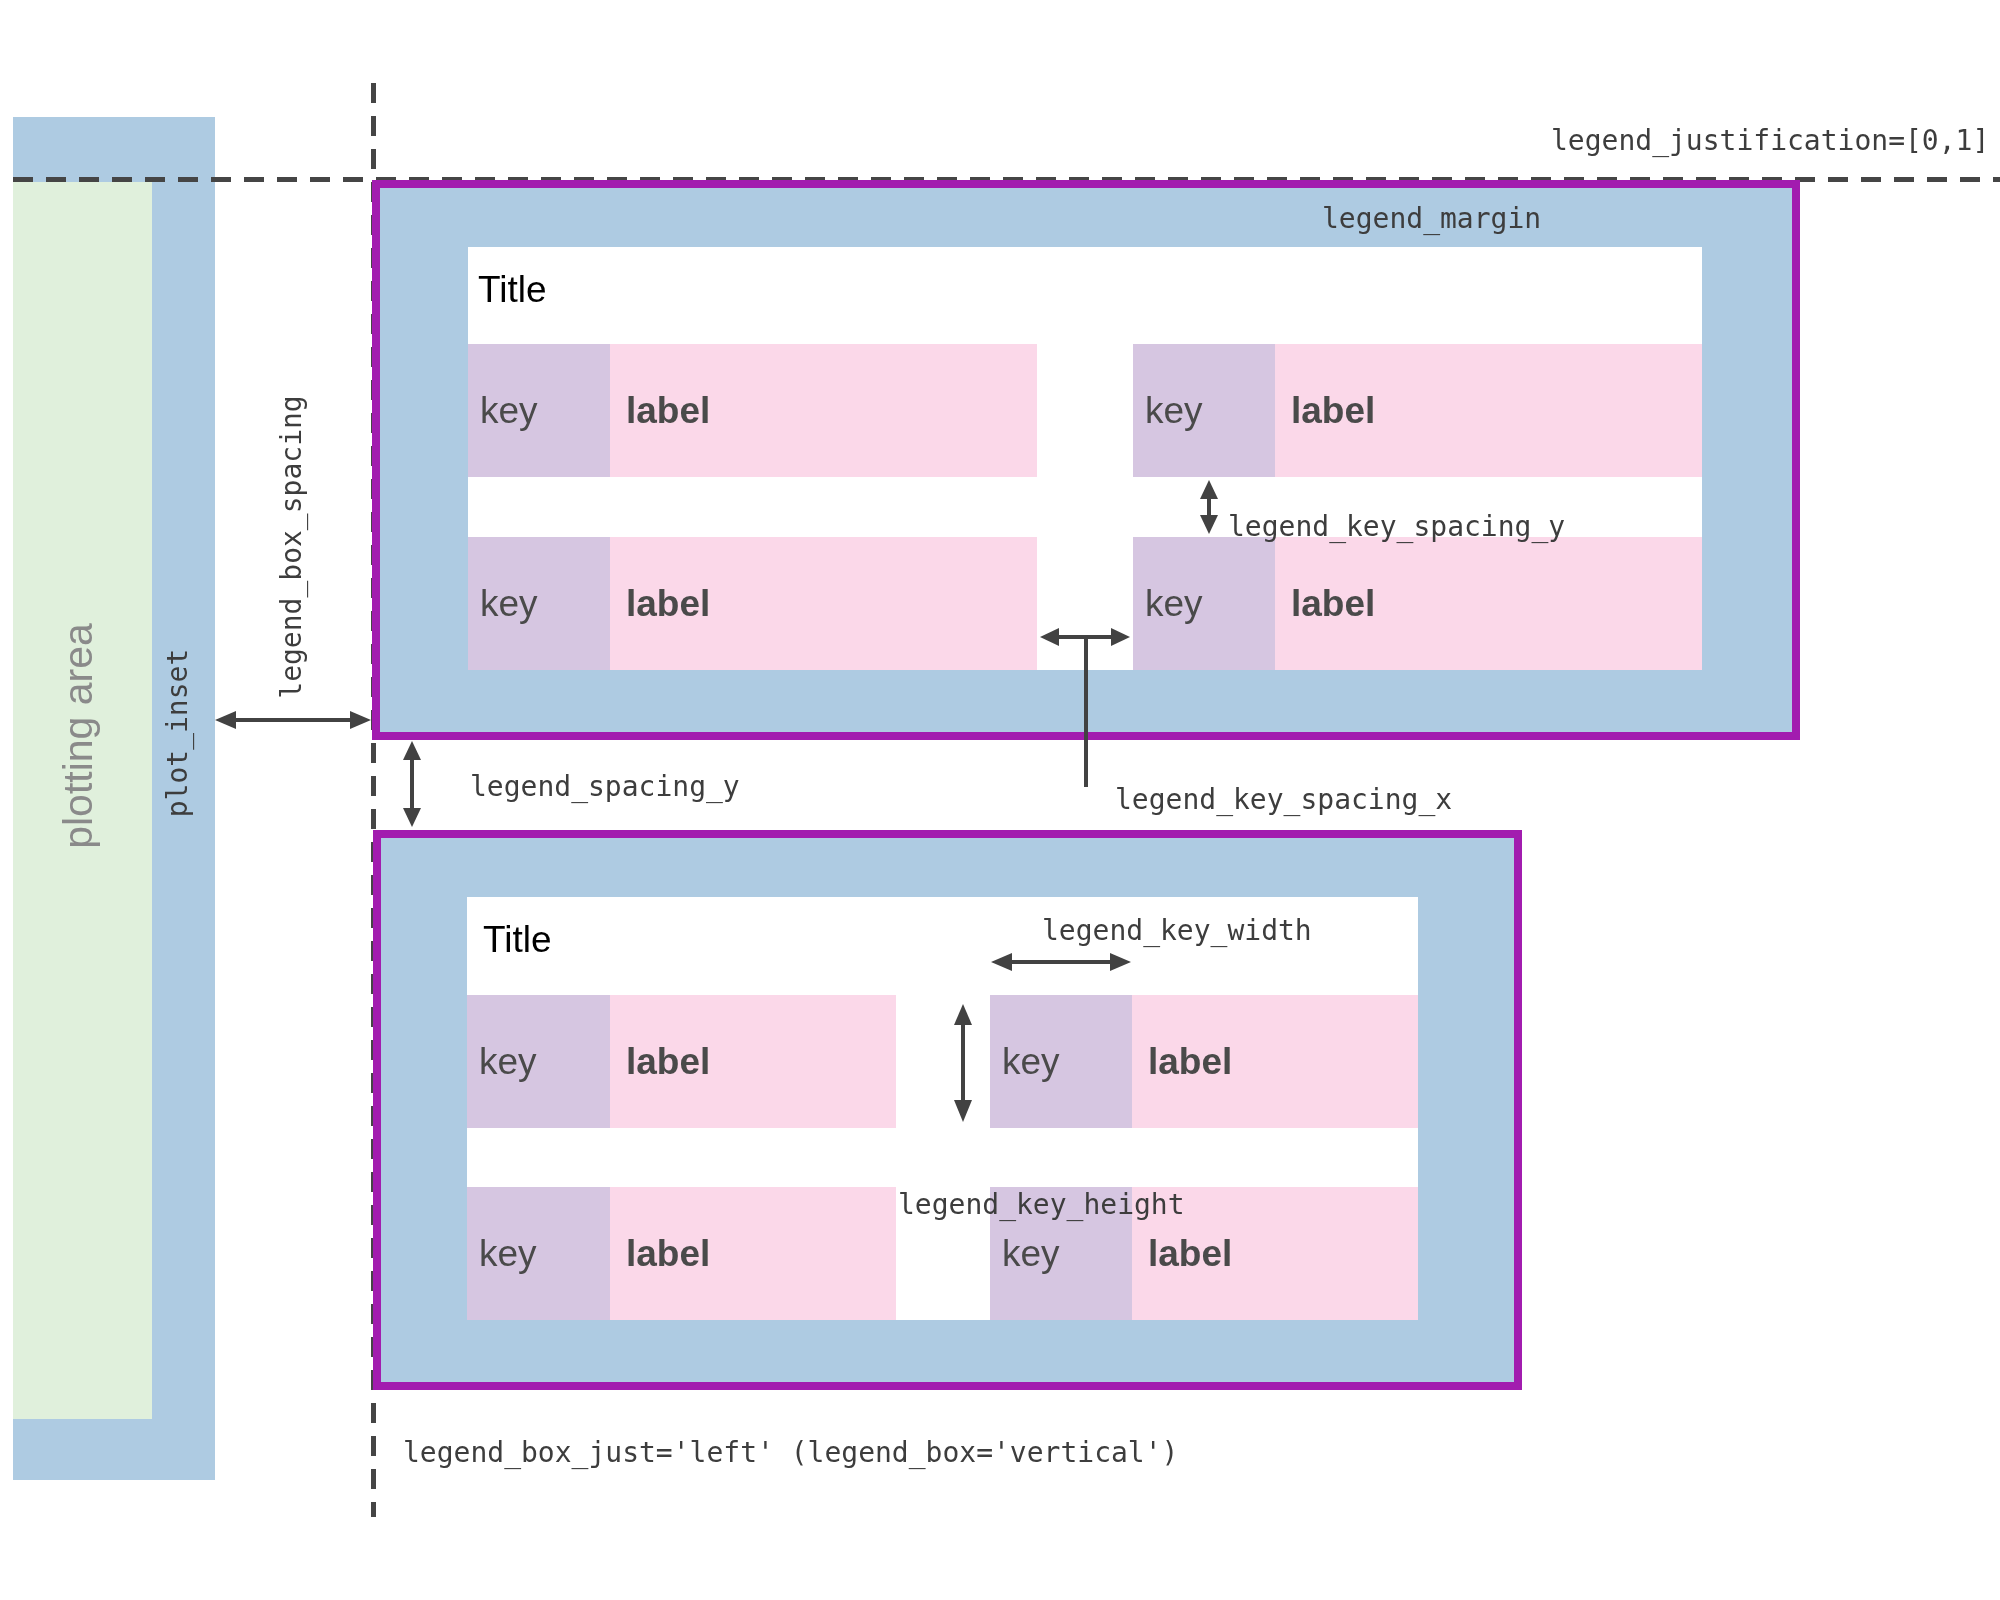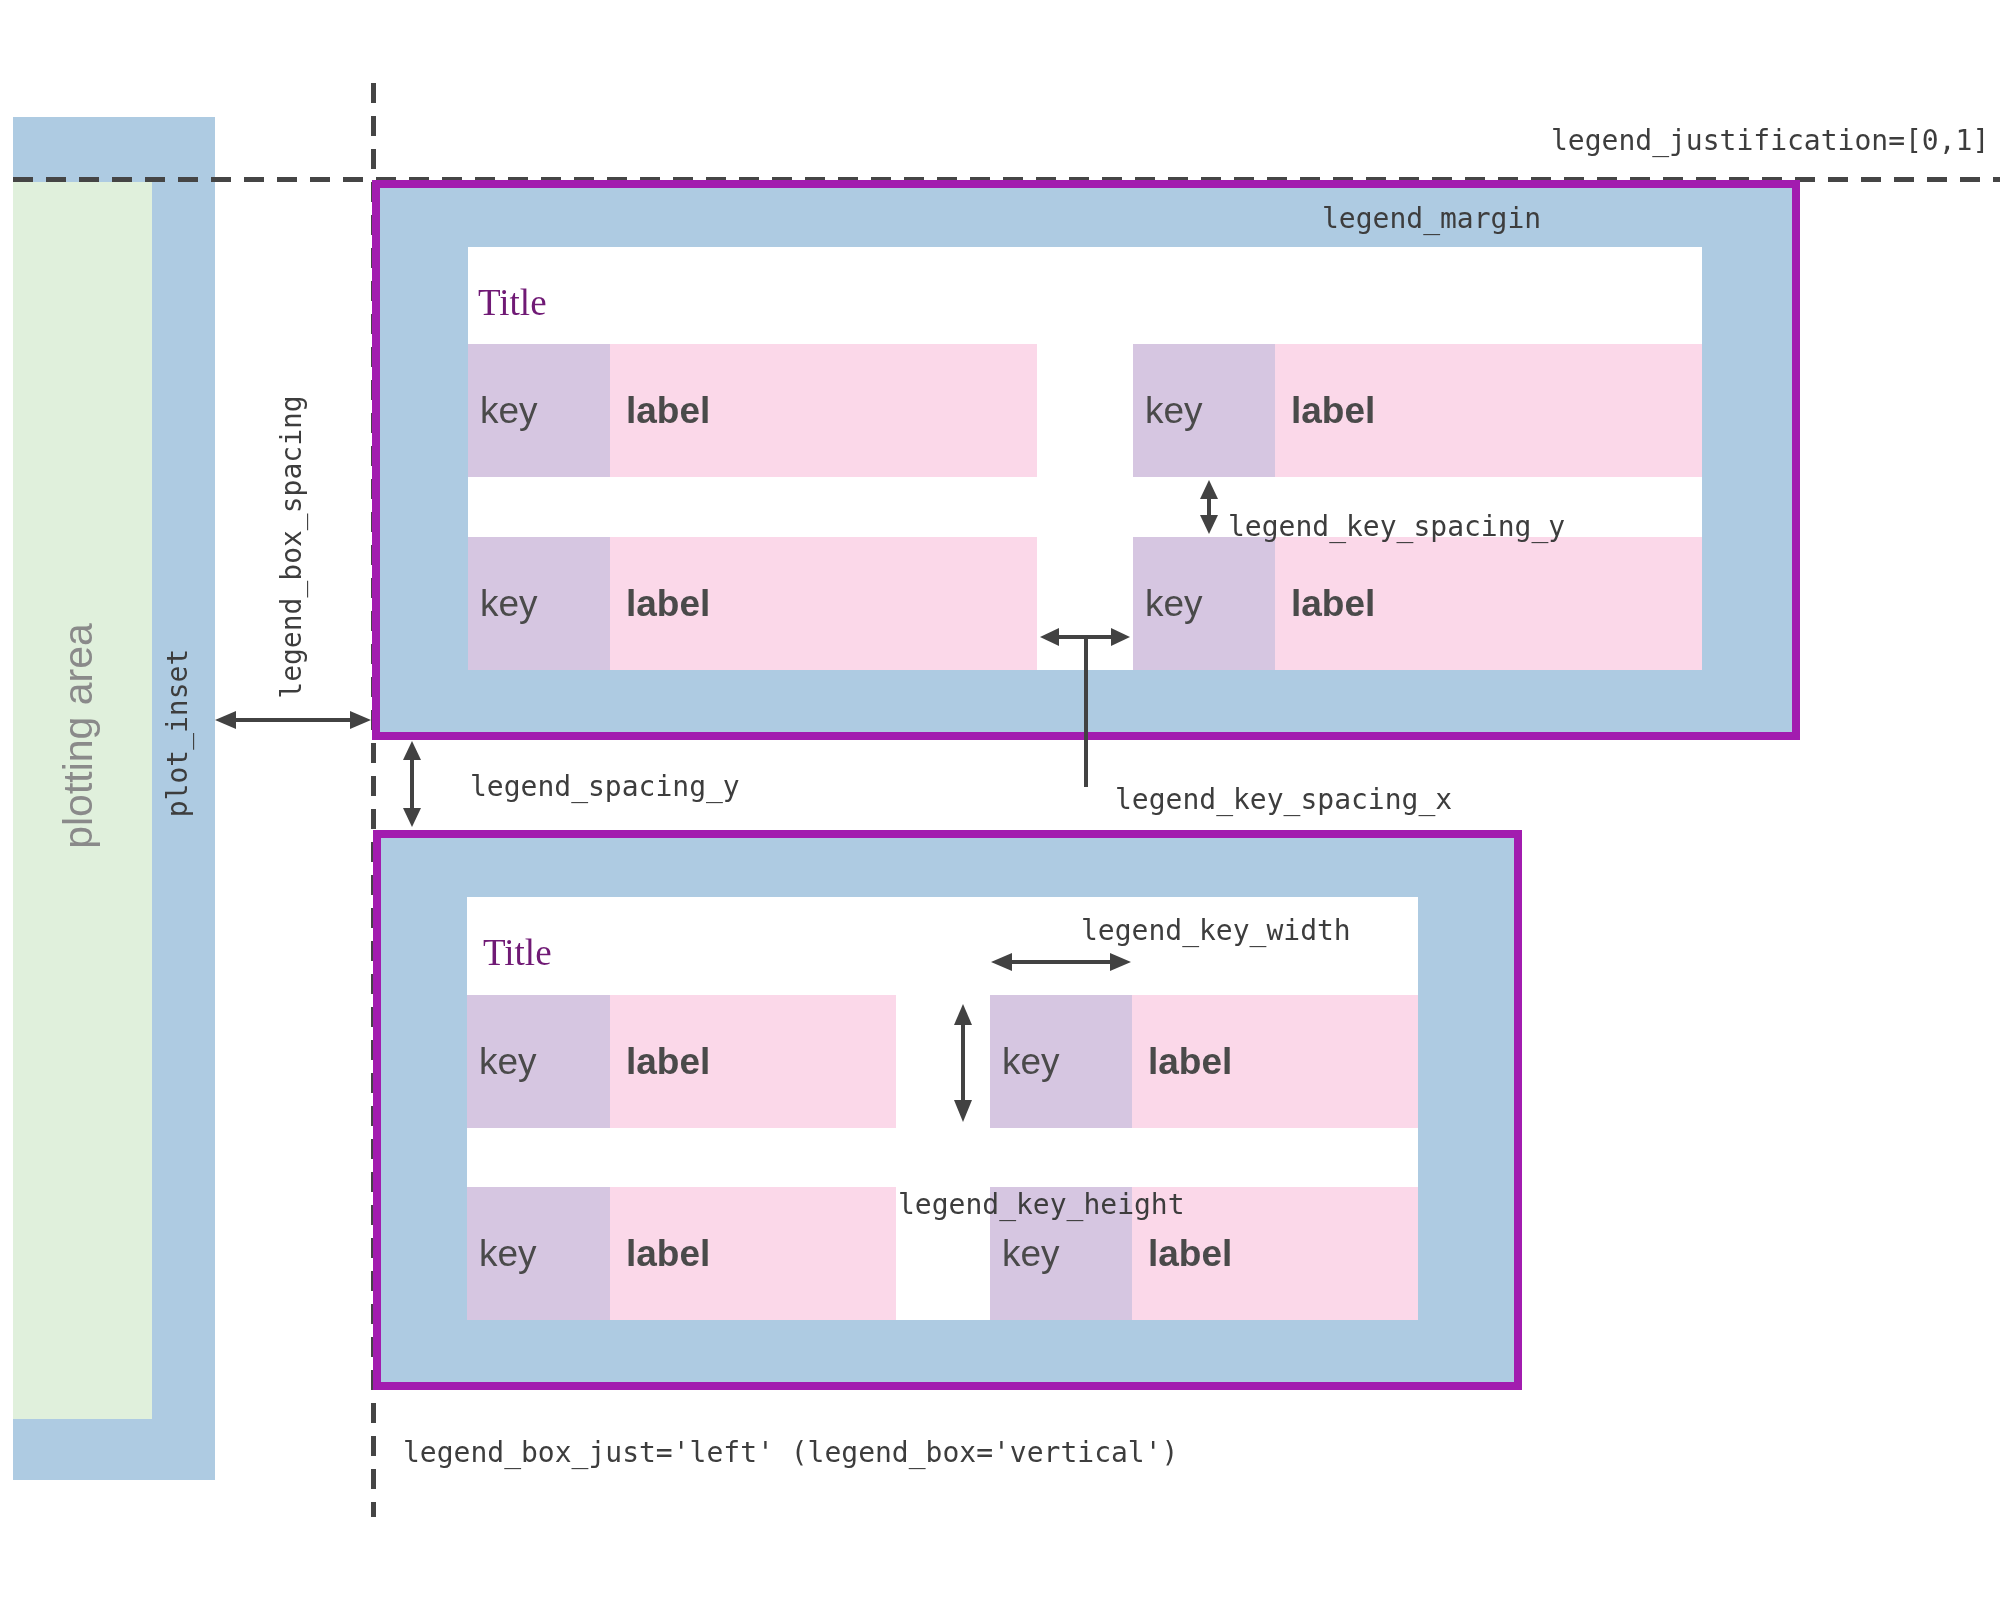--- a/index.html
+++ b/index.html
@@ -16,21 +16,21 @@
     background:repeating-linear-gradient(90deg,#454545 0,#454545 20px,transparent 20px,transparent 33px);}
   .dash-v{left:371px;top:83px;width:5px;height:1434px;
     background:repeating-linear-gradient(180deg,#454545 0,#454545 20px,transparent 20px,transparent 33px);}
   
   .legend-box{background:#aecbe2;border:8px solid #a21caf;box-sizing:border-box;}
   .box1{left:372px;top:180px;width:1428px;height:560px;}
   .box2{left:373px;top:830px;width:1149px;height:560px;}
   .inner{position:absolute;background:#ffffff;}
   .inner1{left:88px;top:59px;width:1234px;height:423px;}
   .inner2{left:86px;top:59px;width:951px;height:423px;}
-  .legend-title{position:absolute;left:10px;top:34px;font-size:37px;color:#701a75;font-family:Liberation Serif, serif;}
+  .legend-title{position:absolute;left:10px;top:22px;font-size:37px;color:#000000;}
   .inner2 .legend-title{left:16px;}
   .lrow{position:absolute;height:157px;}
   .cell{position:absolute;height:133px;display:flex;align-items:center;box-sizing:border-box;
         font-size:37px;color:#4a4a4a;}
   .key-cell{background:#d6c6e1;padding-left:12px;}
   .label-cell{background:#fbd8e9;padding-left:16px;font-weight:bold;}
   
   .mono{font-family:"DejaVu Sans Mono","Liberation Mono",monospace;font-size:28px;
         color:#3d3d3d;white-space:nowrap;line-height:34px;}
   .rot{transform:translate(-50%,-50%) rotate(-90deg);transform-origin:center;}
@@ -123,15 +123,15 @@
 
 <svg class="arrow" style="left:949px;top:1003px;" width="28" height="120">
   <line x1="14" y1="14" x2="14" y2="106" stroke="#424242" stroke-width="4"></line>
   <polygon points="14,1 5,22 23,22" fill="#424242"></polygon>
   <polygon points="14,119 5,97 23,97" fill="#424242"></polygon>
 </svg>
 
 <div class="abs mono" style="left:1228px;top:510px;">legend_key_spacing_y</div>
 <div class="abs mono" style="left:1115px;top:783px;">legend_key_spacing_x</div>
 <div class="abs mono" style="left:470px;top:770px;">legend_spacing_y</div>
-<div class="abs mono" style="left:1042px;top:914px;margin-left:39px;">legend_key_width</div>
+<div class="abs mono" style="left:1042px;top:914px;">legend_key_width</div>
 <div class="abs mono" style="left:898px;top:1142px;margin-top:46px;">legend_key_height</div>
 <div class="abs mono" style="left:403px;top:1436px;">legend_box_just='left' (legend_box='vertical')</div>
 
 </body></html>

